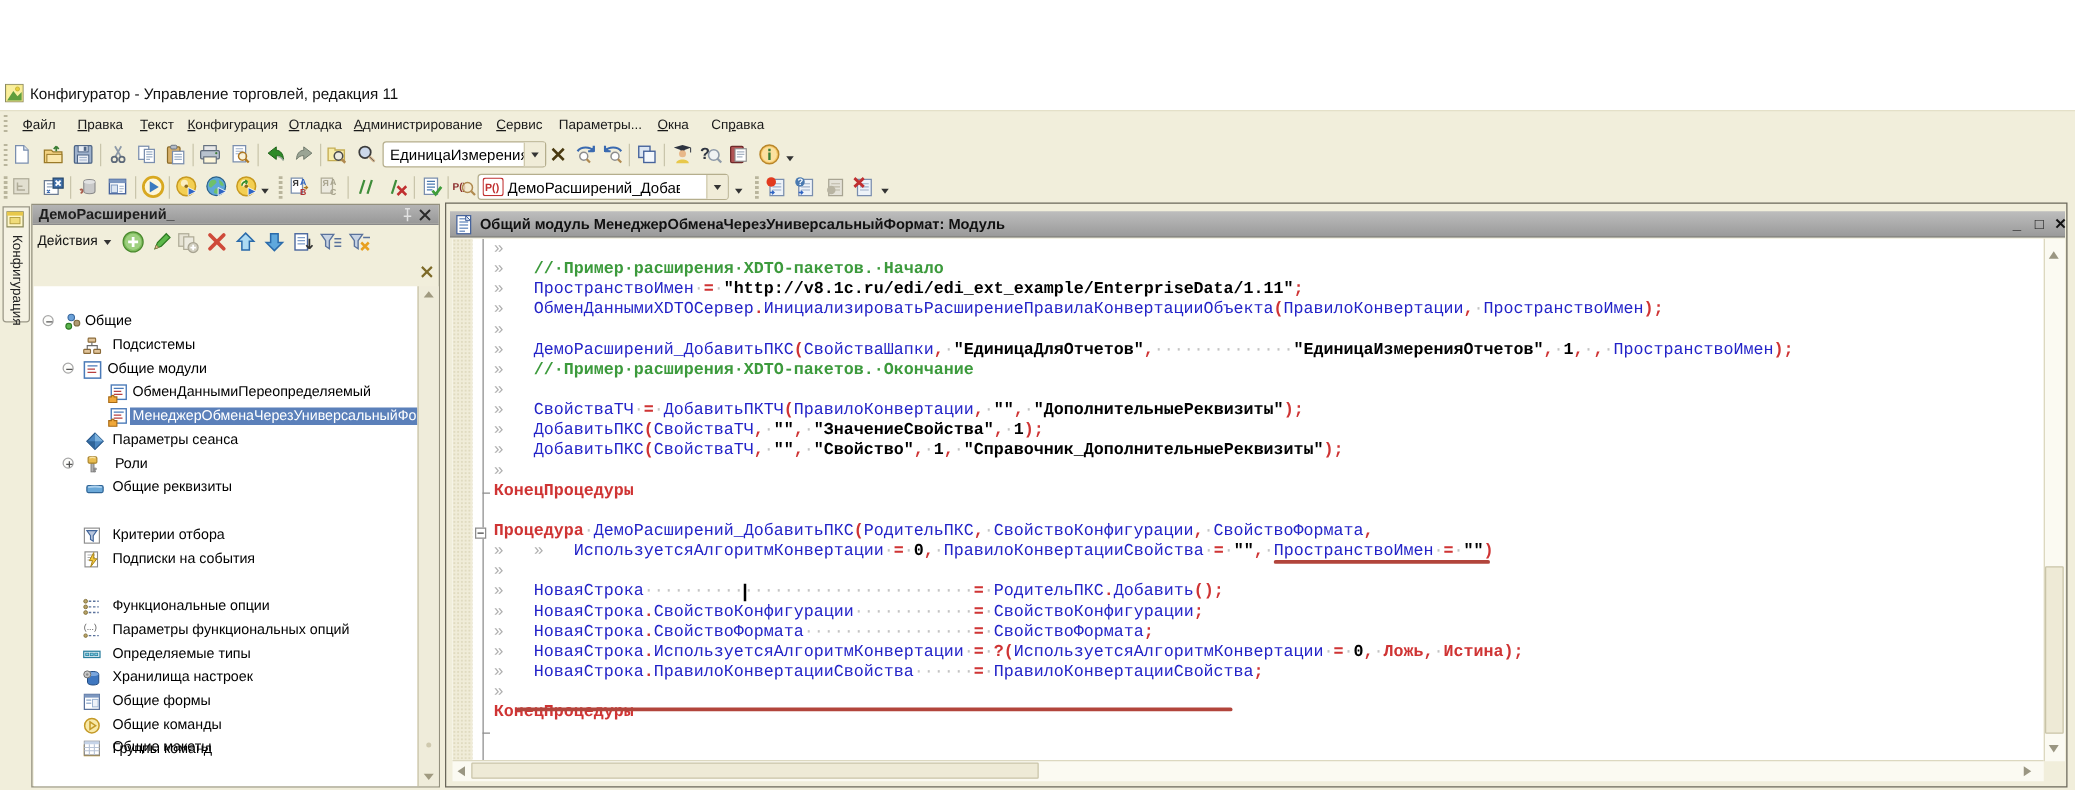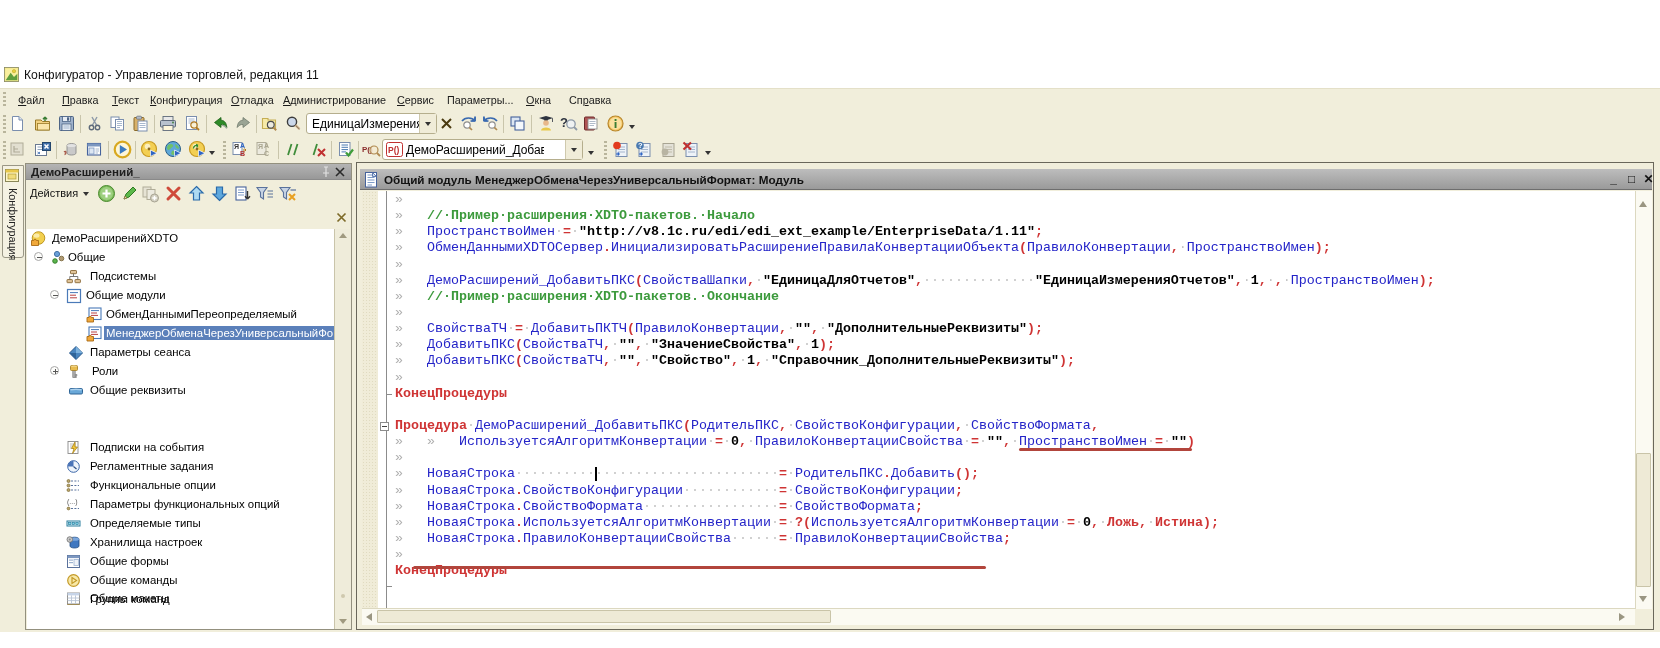--- a/index.html
+++ b/index.html
@@ -472,28 +472,20 @@
               <path d="M11 9 L17 15 M17 9 L11 15" stroke="#e8a020" stroke-width="2"></path>
               <path d="M12.5 5 H18" stroke="#5a729c" stroke-width="1.2"></path>
             </svg></span>
    </div>
    <div id="pclear">
           <svg width="13" height="13" viewBox="0 0 13 13" style="position:absolute;top:5px">
             <path d="M2.5 2.5 L10.5 10.5 M10.5 2.5 L2.5 10.5" stroke="#7d6a28" stroke-width="1.7"></path>
           </svg>
         </div>
    <div id="ptree">
-<div class="trow" style="top:0px">
-            <span class="ticon" style="left:3px"><svg width="16" height="16" viewBox="0 0 16 16">
-                <circle cx="8.5" cy="7" r="6.3" fill="#f2cf4e" stroke="#b89018" stroke-width="0.9"></circle>
-                <ellipse cx="6.5" cy="4.6" rx="3" ry="2.2" fill="#fbeba8"></ellipse>
-                <path d="M1.5 9.5 h2.2 a1.3 1.3 0 1 1 2.6 0 H8.5 V14.5 H1.5 Z" fill="#f0a83a" stroke="#a86a14" stroke-width="0.9"></path>
-              </svg></span>
-            <span class="ttext" style="left:25px">ДемоРасширенийXDTO</span>
-          </div>
 <div class="trow" style="top:19px">
             <span class="expb" style="left:7px"></span>
             <span style="position:absolute;left:10px;top:9px;width:5px;height:1px;background:#555"></span>
             <span class="ticon" style="left:23px"><svg width="16" height="16" viewBox="0 0 16 16">
                 <circle cx="7" cy="4" r="2.6" fill="#6aa0d8" stroke="#38679e" stroke-width="0.9"></circle>
                 <circle cx="11.5" cy="8.5" r="2.3" fill="#b09a72" stroke="#7d6a40" stroke-width="0.9"></circle>
                 <circle cx="5" cy="11" r="2.3" fill="#5cb44e" stroke="#2e7a24" stroke-width="0.9"></circle>
               </svg></span>
             <span class="ttext" style="left:41px">Общие</span>
           </div>
@@ -554,35 +546,34 @@
               </svg></span>
             <span class="ttext" style="left:65px">Роли</span>
           </div>
 <div class="trow" style="top:152px">
             <span class="ticon" style="left:41px"><svg width="16" height="16" viewBox="0 0 16 16">
                 <rect x="1.5" y="5.5" width="13" height="5.5" rx="1.2" fill="#6aa8d8" stroke="#2e6496" stroke-width="1"></rect>
                 <path d="M2.5 6.8 Q8 5.6 13.5 6.8" stroke="#aed2ee" stroke-width="1.4" fill="none"></path>
               </svg></span>
             <span class="ttext" style="left:63px">Общие реквизиты</span>
           </div>
+<div class="trow" style="top:190px">
+            <span class="ticon" style="left:39px"><svg width="15" height="15" viewBox="0 0 15 15">
+                <rect x="1.5" y="1.5" width="12" height="12" fill="#fff" stroke="#8a8a8a" stroke-width="0.9"></rect>
+                <path d="M3.5 3.5 H11.5 L8.6 7.5 V12 L6.4 10.5 V7.5 Z" fill="#b8c6dd" stroke="#41659a" stroke-width="0.9"></path>
+              </svg></span>
+            <span class="ttext" style="left:63px">Критерии отбора</span>
+          </div>
 <div class="trow" style="top:209px">
             <span class="ticon" style="left:39px"><svg width="15" height="15" viewBox="0 0 15 15">
                 <rect x="2" y="1.5" width="10" height="12" fill="#fff" stroke="#8a8a8a" stroke-width="0.9"></rect>
                 <path d="M4 4 H10 M4 6 H10 M4 8 H8" stroke="#b0b0b0" stroke-width="0.9"></path>
                 <path d="M9 2 L5.5 8.5 L8 8.5 L6.5 13.5 L11.5 7 L9 7 Z" fill="#f5c93d" stroke="#a8841a" stroke-width="0.8"></path>
               </svg></span>
             <span class="ttext" style="left:63px">Подписки на события</span>
-          </div>
-<div class="trow" style="top:228px">
-            <span class="ticon" style="left:39px"><svg width="15" height="15" viewBox="0 0 15 15">
-                <circle cx="7.5" cy="7.5" r="5.8" fill="#eef4fb" stroke="#3a65a8" stroke-width="1"></circle>
-                <path d="M7.5 7.5 L7.5 1.7 A5.8 5.8 0 0 0 1.7 7.5 Z" fill="#4a74b8"></path>
-                <path d="M7.5 7.5 L10.5 10" stroke="#2c4f86" stroke-width="1.2"></path>
-              </svg></span>
-            <span class="ttext" style="left:63px">Регламентные задания</span>
           </div>
 <div class="trow" style="top:247px">
             <span class="ticon" style="left:39px"><svg width="15" height="15" viewBox="0 0 15 15">
                 <circle cx="2.5" cy="3" r="1.5" fill="#b8a46a" stroke="#7d6a34" stroke-width="0.7"></circle>
                 <circle cx="2.5" cy="7.5" r="1.5" fill="#b8a46a" stroke="#7d6a34" stroke-width="0.7"></circle>
                 <circle cx="2.5" cy="12" r="1.5" fill="#b8a46a" stroke="#7d6a34" stroke-width="0.7"></circle>
                 <path d="M5 3 H13 M5 7.5 H13 M5 12 H13" stroke="#5a729c" stroke-width="1.1" stroke-dasharray="2 1.4"></path>
               </svg></span>
             <span class="ttext" style="left:63px">Функциональные опции</span>
           </div>

